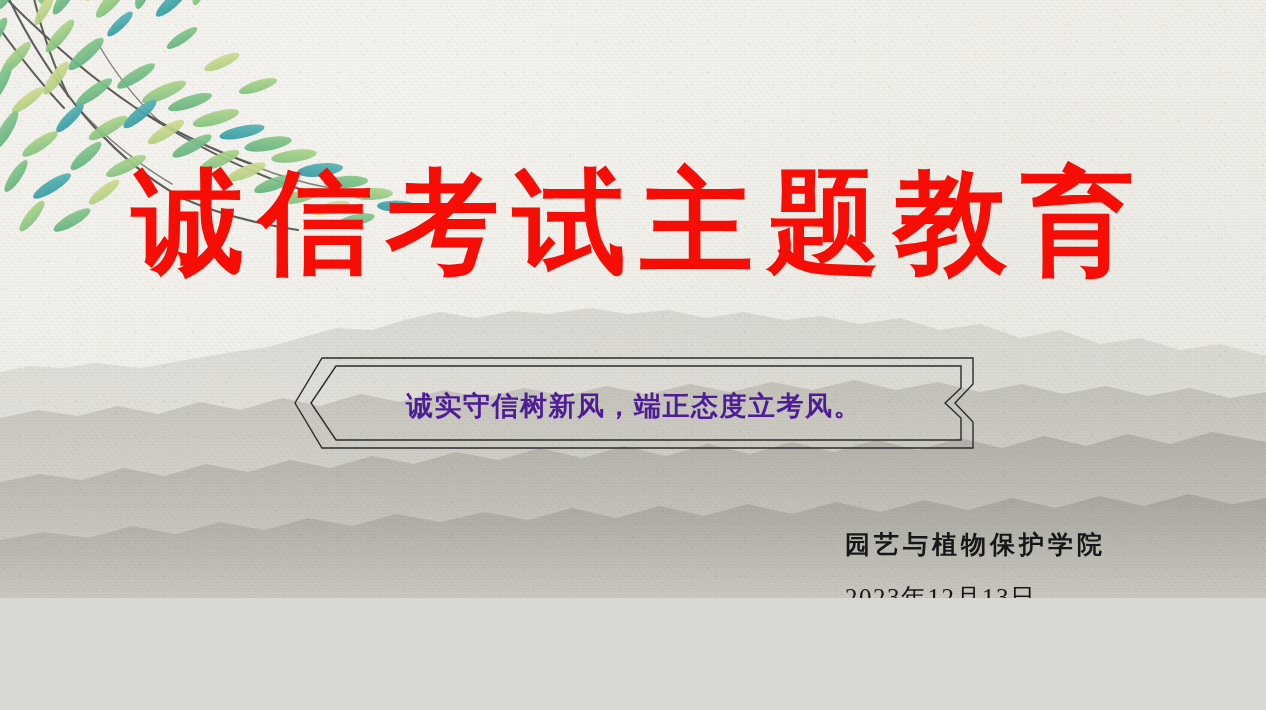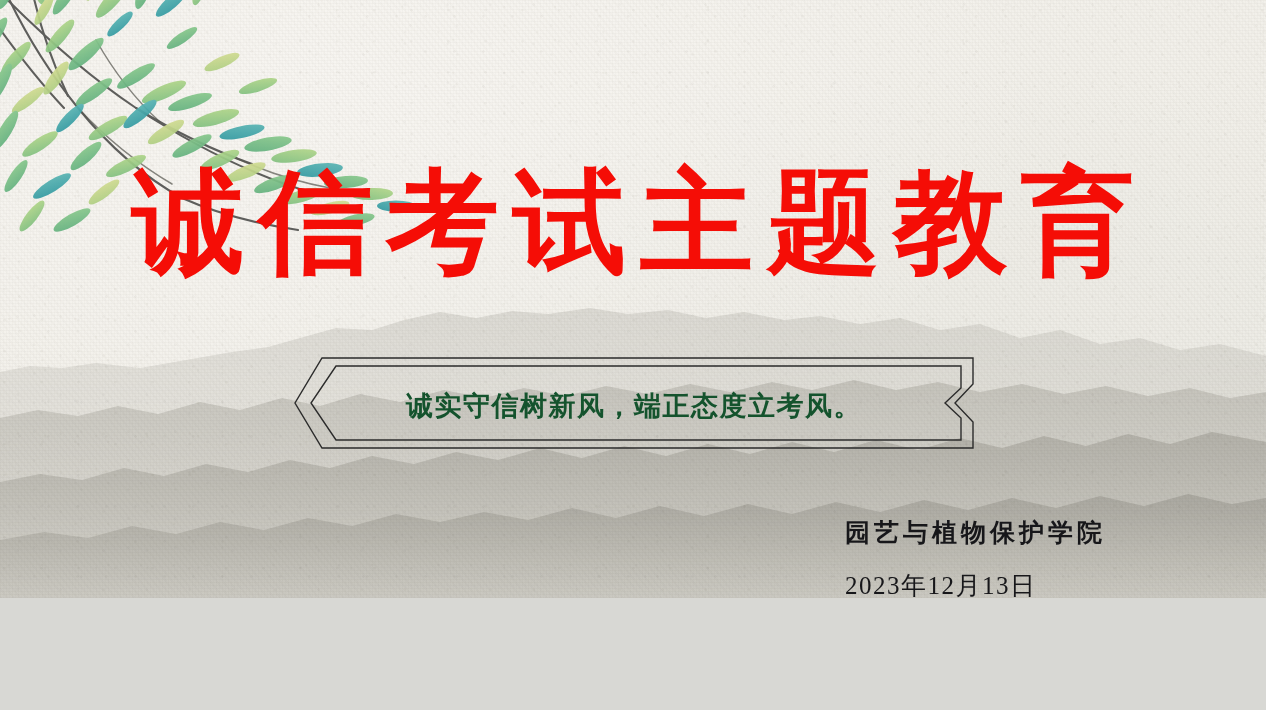--- a/index.html
+++ b/index.html
@@ -106,29 +106,29 @@
     inset: 0;
     display: flex;
     align-items: center;
     justify-content: center;
     padding-top: 6px;
     box-sizing: border-box;
     font-family: "DejaVu Sans", "Liberation Sans", sans-serif;
     font-weight: 700;
     font-size: 27px;
     letter-spacing: 1.5px;
-    color: #14532d;
+    color: #4c1d95;
     white-space: nowrap;
   }
 
   
   .footer {
     position: absolute;
     left: 845px;
-    top: 516px;
+    top: 528px;
     color: #17171a;
   }
   .footer-org {
     font-family: "Liberation Serif", "DejaVu Serif", serif;
     font-weight: 600;
     font-size: 25px;
     letter-spacing: 4px;
     white-space: nowrap;
   }
   .footer-date {

